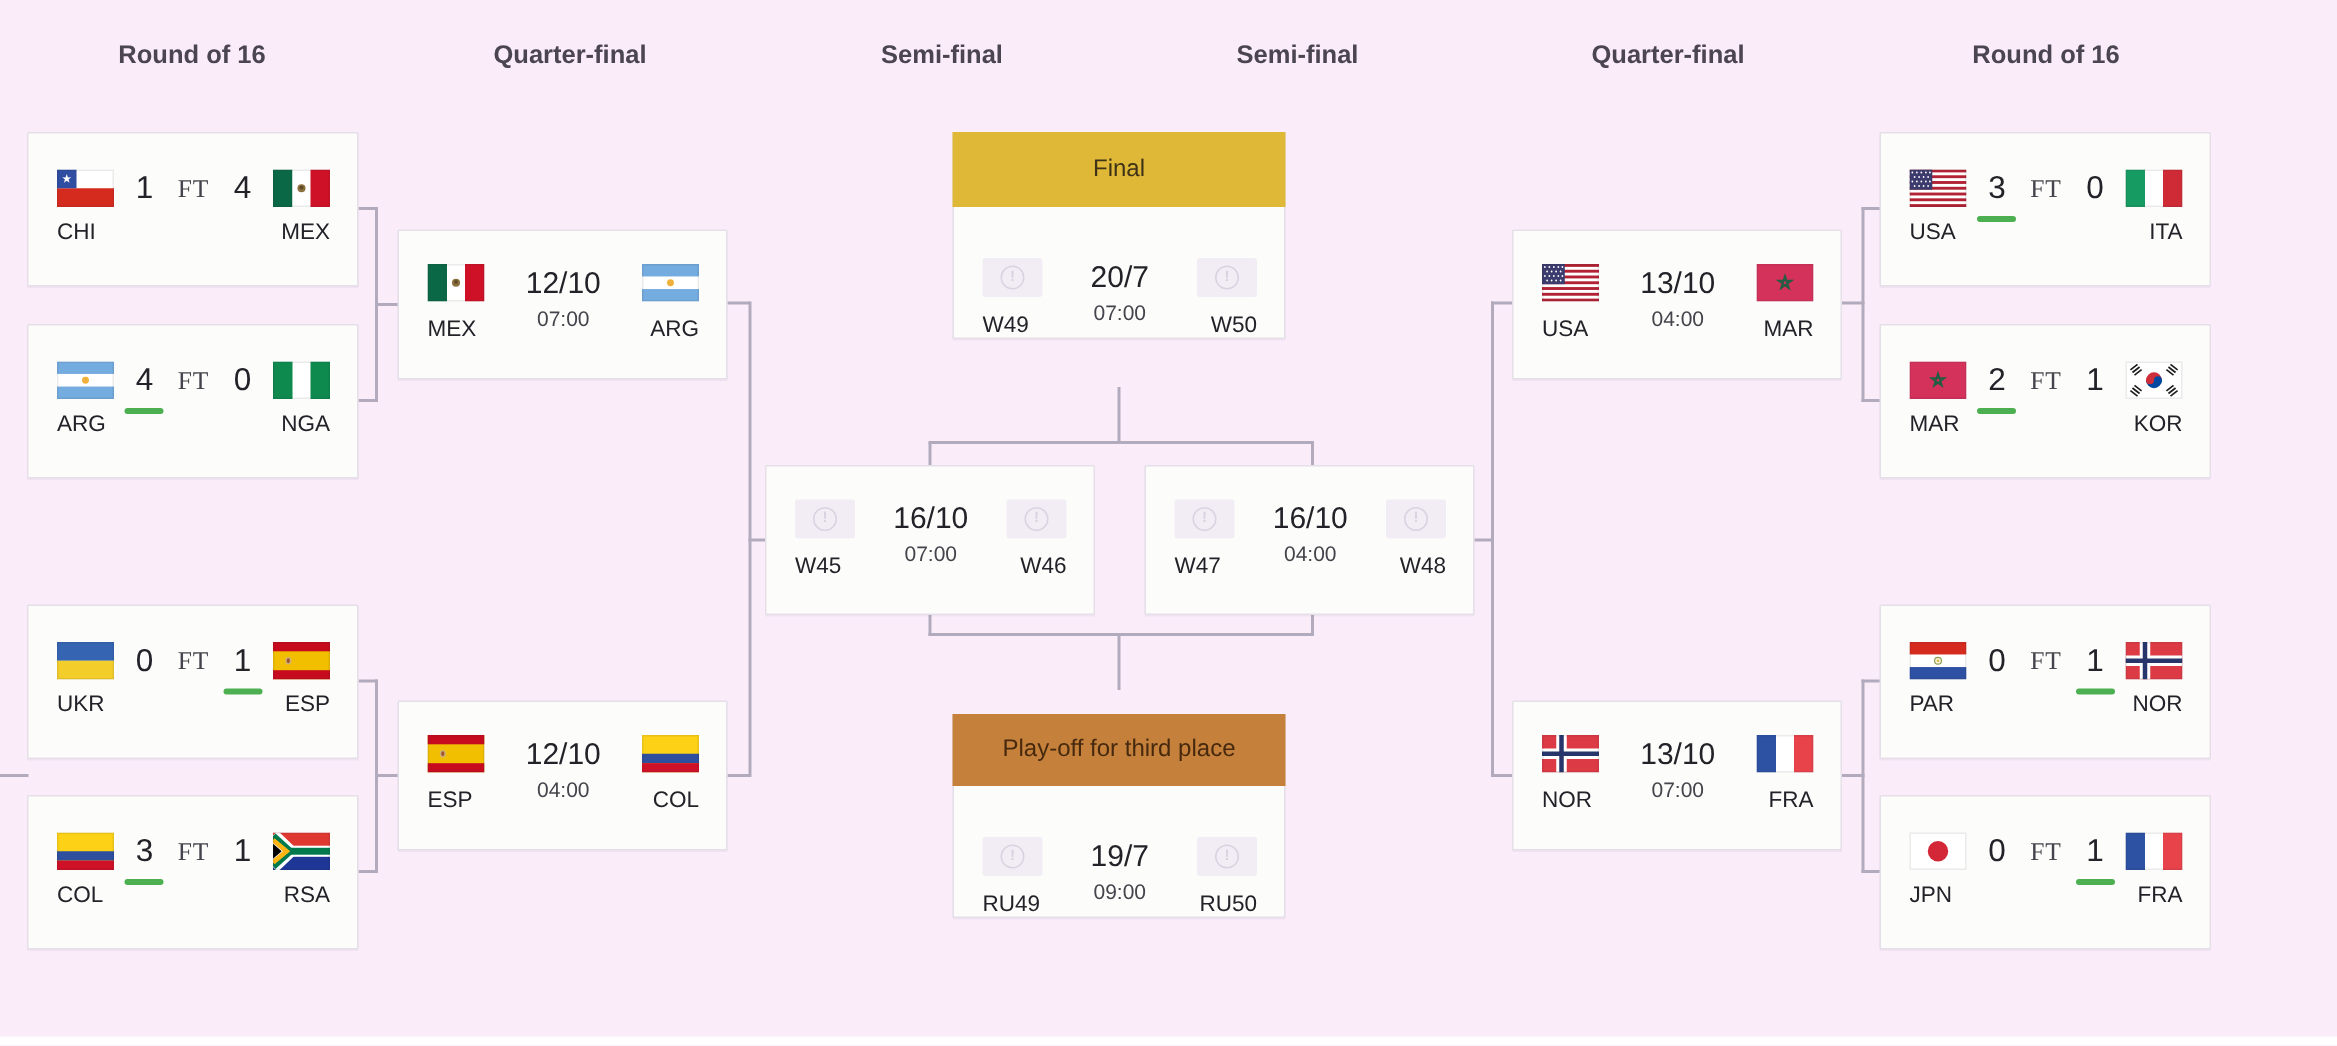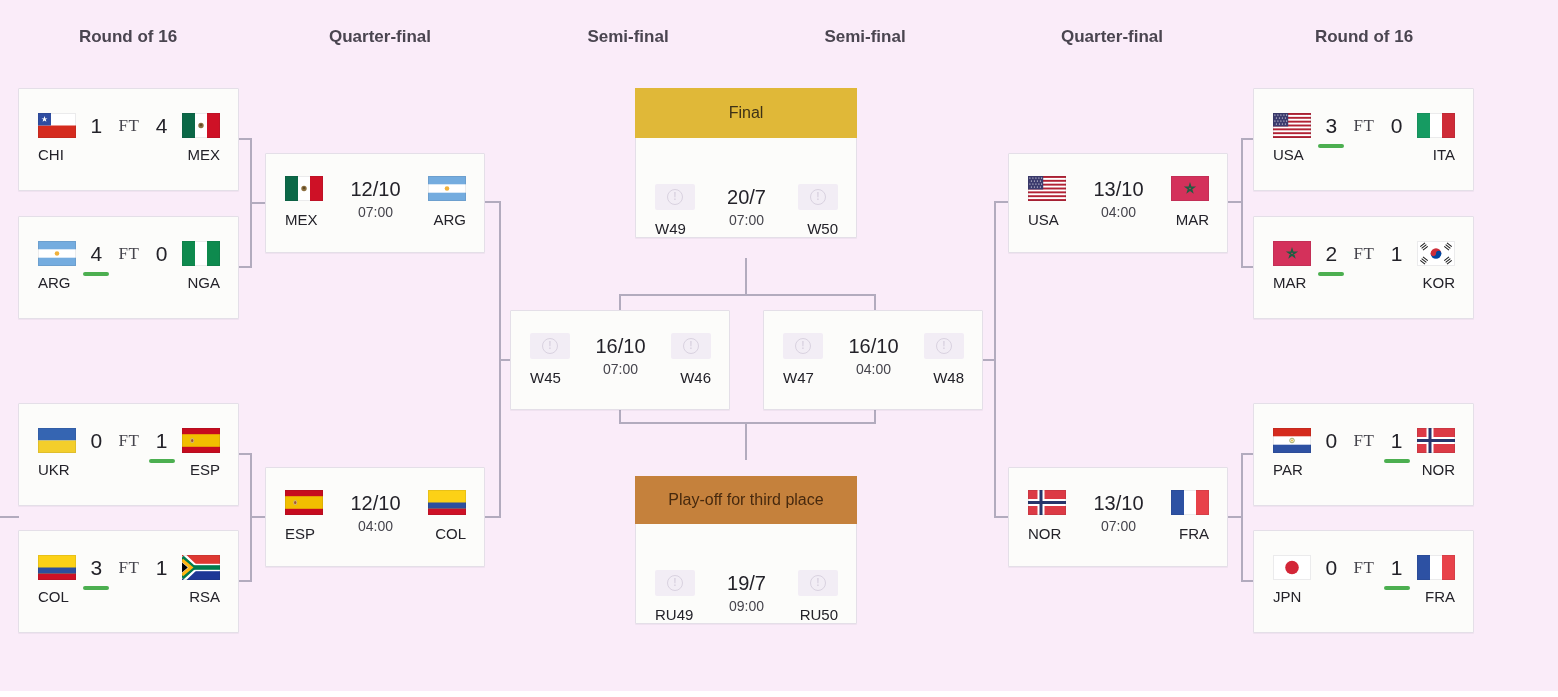--- a/index.html
+++ b/index.html
@@ -18,21 +18,21 @@
   .card{
     position:absolute;background:var(--card_bg,#fcfcfa);
     border:1px solid var(--card_border,#e4dfe8);box-sizing:border-box;
     z-index:1;border-radius:1px;box-shadow:0 1px 0 rgba(60,40,70,0.05);
   }
   .result-card{width:221px;height:103px;}
   .fixture-card{width:220px;height:100px;}
   .banner-card{width:222px;}
   .banner{
     display:flex;align-items:center;justify-content:center;
-    font-size:16px;margin:-1px -1px 12px -1px;
+    font-size:16px;margin:-1px -1px 0 -1px;
   }
   .banner.final{height:50px;background:var(--final_banner,#e0b838);color:var(--final_banner_text,#3e3217);}
   .banner.third{height:48px;background:var(--third_place_banner,#c5813c);color:var(--third_banner_text,#47290e);}
   .main-row{display:flex;align-items:flex-start;padding:24px 18px 0 19px;}
   .score{
     flex:1;display:flex;justify-content:center;position:relative;
     font-size:21px;line-height:25px;color:var(--text_primary,#232229);
   }
   .bar{
     display:none;position:absolute;top:31px;left:50%;transform:translateX(-50%);

